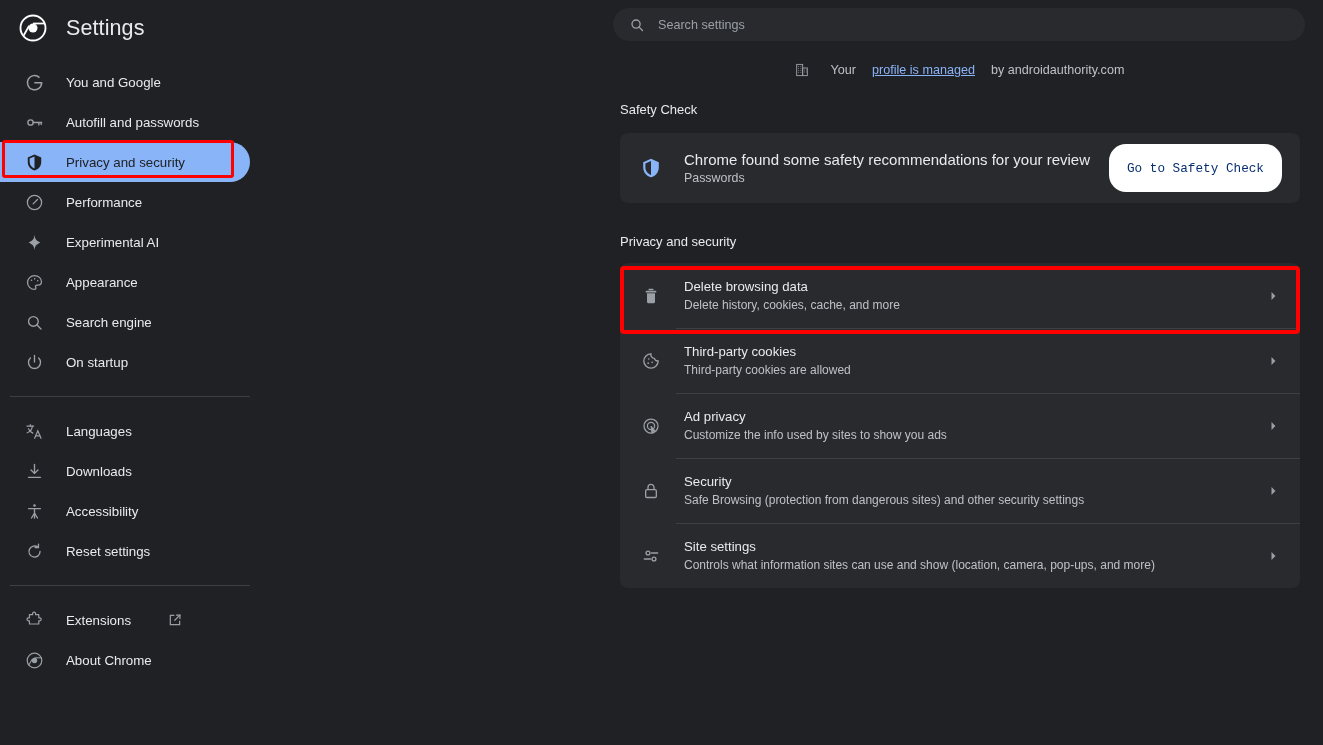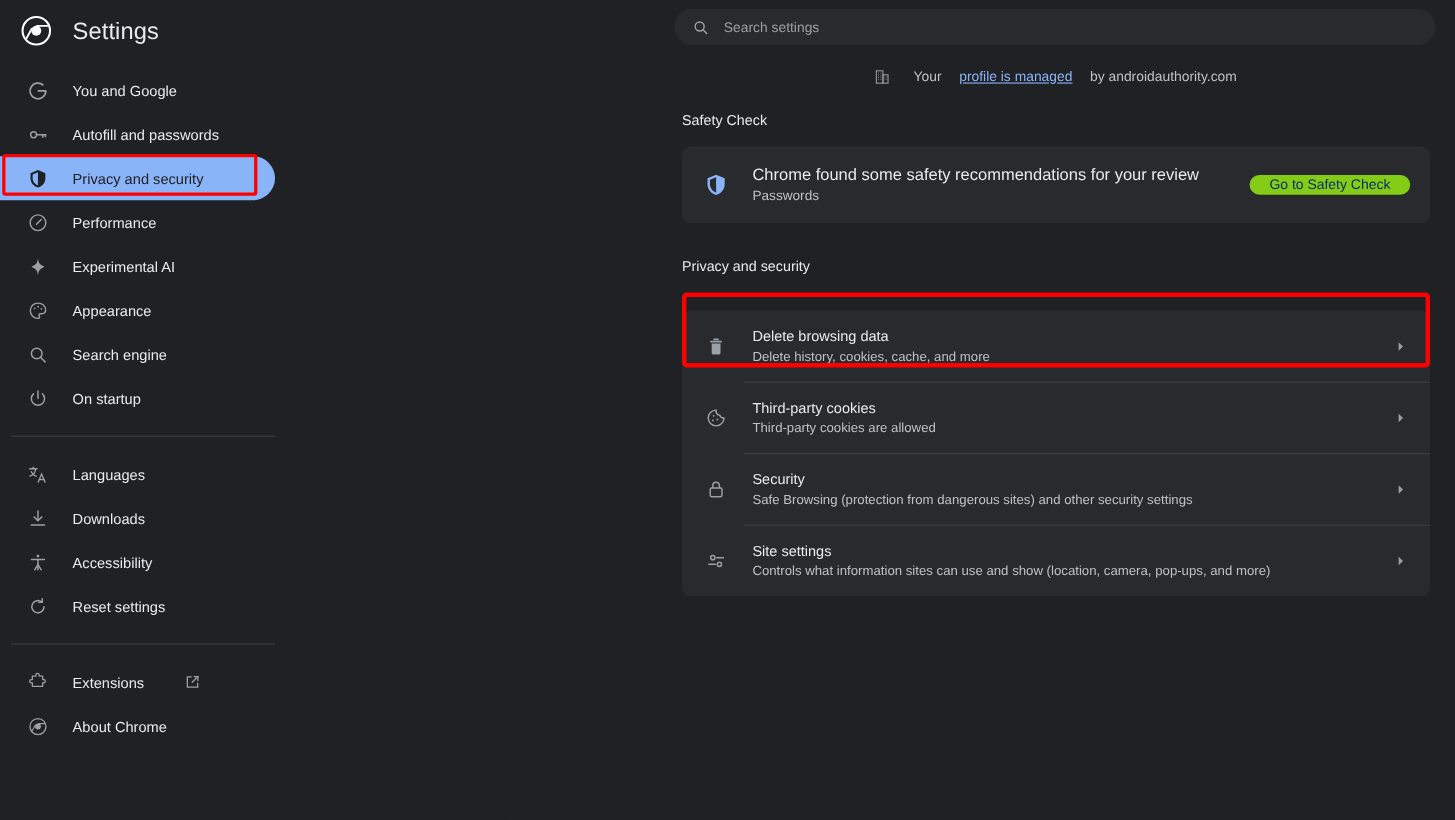--- a/index.html
+++ b/index.html
@@ -118,28 +118,28 @@
   }
   .safety-ico {
     width: 22px; height: 22px; flex: 0 0 22px; color: #8ab4f8;
     display: flex; align-items: center; justify-content: center;
     margin-left: 7px;
   }
   .safety-text { flex: 1; margin-left: 22px; }
   .safety-title { font-size: 15px; color: #e8eaed; font-weight: 500; margin-bottom: 3px; }
   .safety-sub { font-size: 12.4px; color: #bdc1c6; }
   .pill-btn {
-    background: #84cc16; color: #062e6f;
+    background: #ffffff; color: #062e6f;
     border: none; border-radius: 17px;
-    height: 18px; padding: 0 18px;
-    font-size: 12.7px; font-family: Liberation Sans, sans-serif;
+    height: 48px; padding: 0 18px;
+    font-size: 12.7px; font-family: Liberation Mono, monospace;
     cursor: pointer; white-space: nowrap;
   }
 
-  #privacy-card { top: 282px; }
+  #privacy-card { top: 263px; }
   .prow {
     position: relative;
     display: flex; align-items: center;
     height: 65px; padding: 0 20px 0 13px;
     cursor: pointer;
   }
   .prow + .prow::before {
     content: ""; position: absolute; left: 56px; right: 0; top: 0;
     height: 1px; background: #3c4043;
   }
@@ -434,20 +434,38 @@
         <div class="rtitle">Third-party cookies</div>
         <div class="rsub">Third-party cookies are allowed</div>
       </div>
       <span class="chev">
         <svg viewBox="0 0 24 24" width="14" height="14" fill="currentColor">
             <path d="M9.4 5.2 L16.2 12 L9.4 18.8 Z"></path>
           </svg>
       </span>
     </div>
 
+    <div class="prow">
+      <span class="rico">
+        <svg viewBox="0 0 24 24" width="20" height="20" fill="none" stroke="currentColor" stroke-width="1.5">
+          <circle cx="12" cy="12" r="8.4"></circle>
+          <circle cx="12" cy="12" r="4.3"></circle>
+          <path d="M12 12 L17.6 18.6 L14.6 18.3 L13.2 21 Z" fill="currentColor" stroke="currentColor" stroke-width="1.1" stroke-linejoin="round"></path>
+        </svg>
+      </span>
+      <div class="rtext">
+        <div class="rtitle">Ad privacy</div>
+        <div class="rsub">Customize the info used by sites to show you ads</div>
+      </div>
+      <span class="chev">
+        <svg viewBox="0 0 24 24" width="14" height="14" fill="currentColor">
+            <path d="M9.4 5.2 L16.2 12 L9.4 18.8 Z"></path>
+          </svg>
+      </span>
+    </div>
 
     <div class="prow">
       <span class="rico">
         <svg viewBox="0 0 24 24" width="20" height="20" fill="none" stroke="currentColor" stroke-width="1.6">
           <rect x="5.6" y="10.4" width="12.8" height="9.4" rx="1.5"></rect>
           <path d="M8.4 10.4 V7.6 a3.6 3.6 0 0 1 7.2 0 V10.4"></path>
         </svg>
       </span>
       <div class="rtext">
         <div class="rtitle">Security</div>

